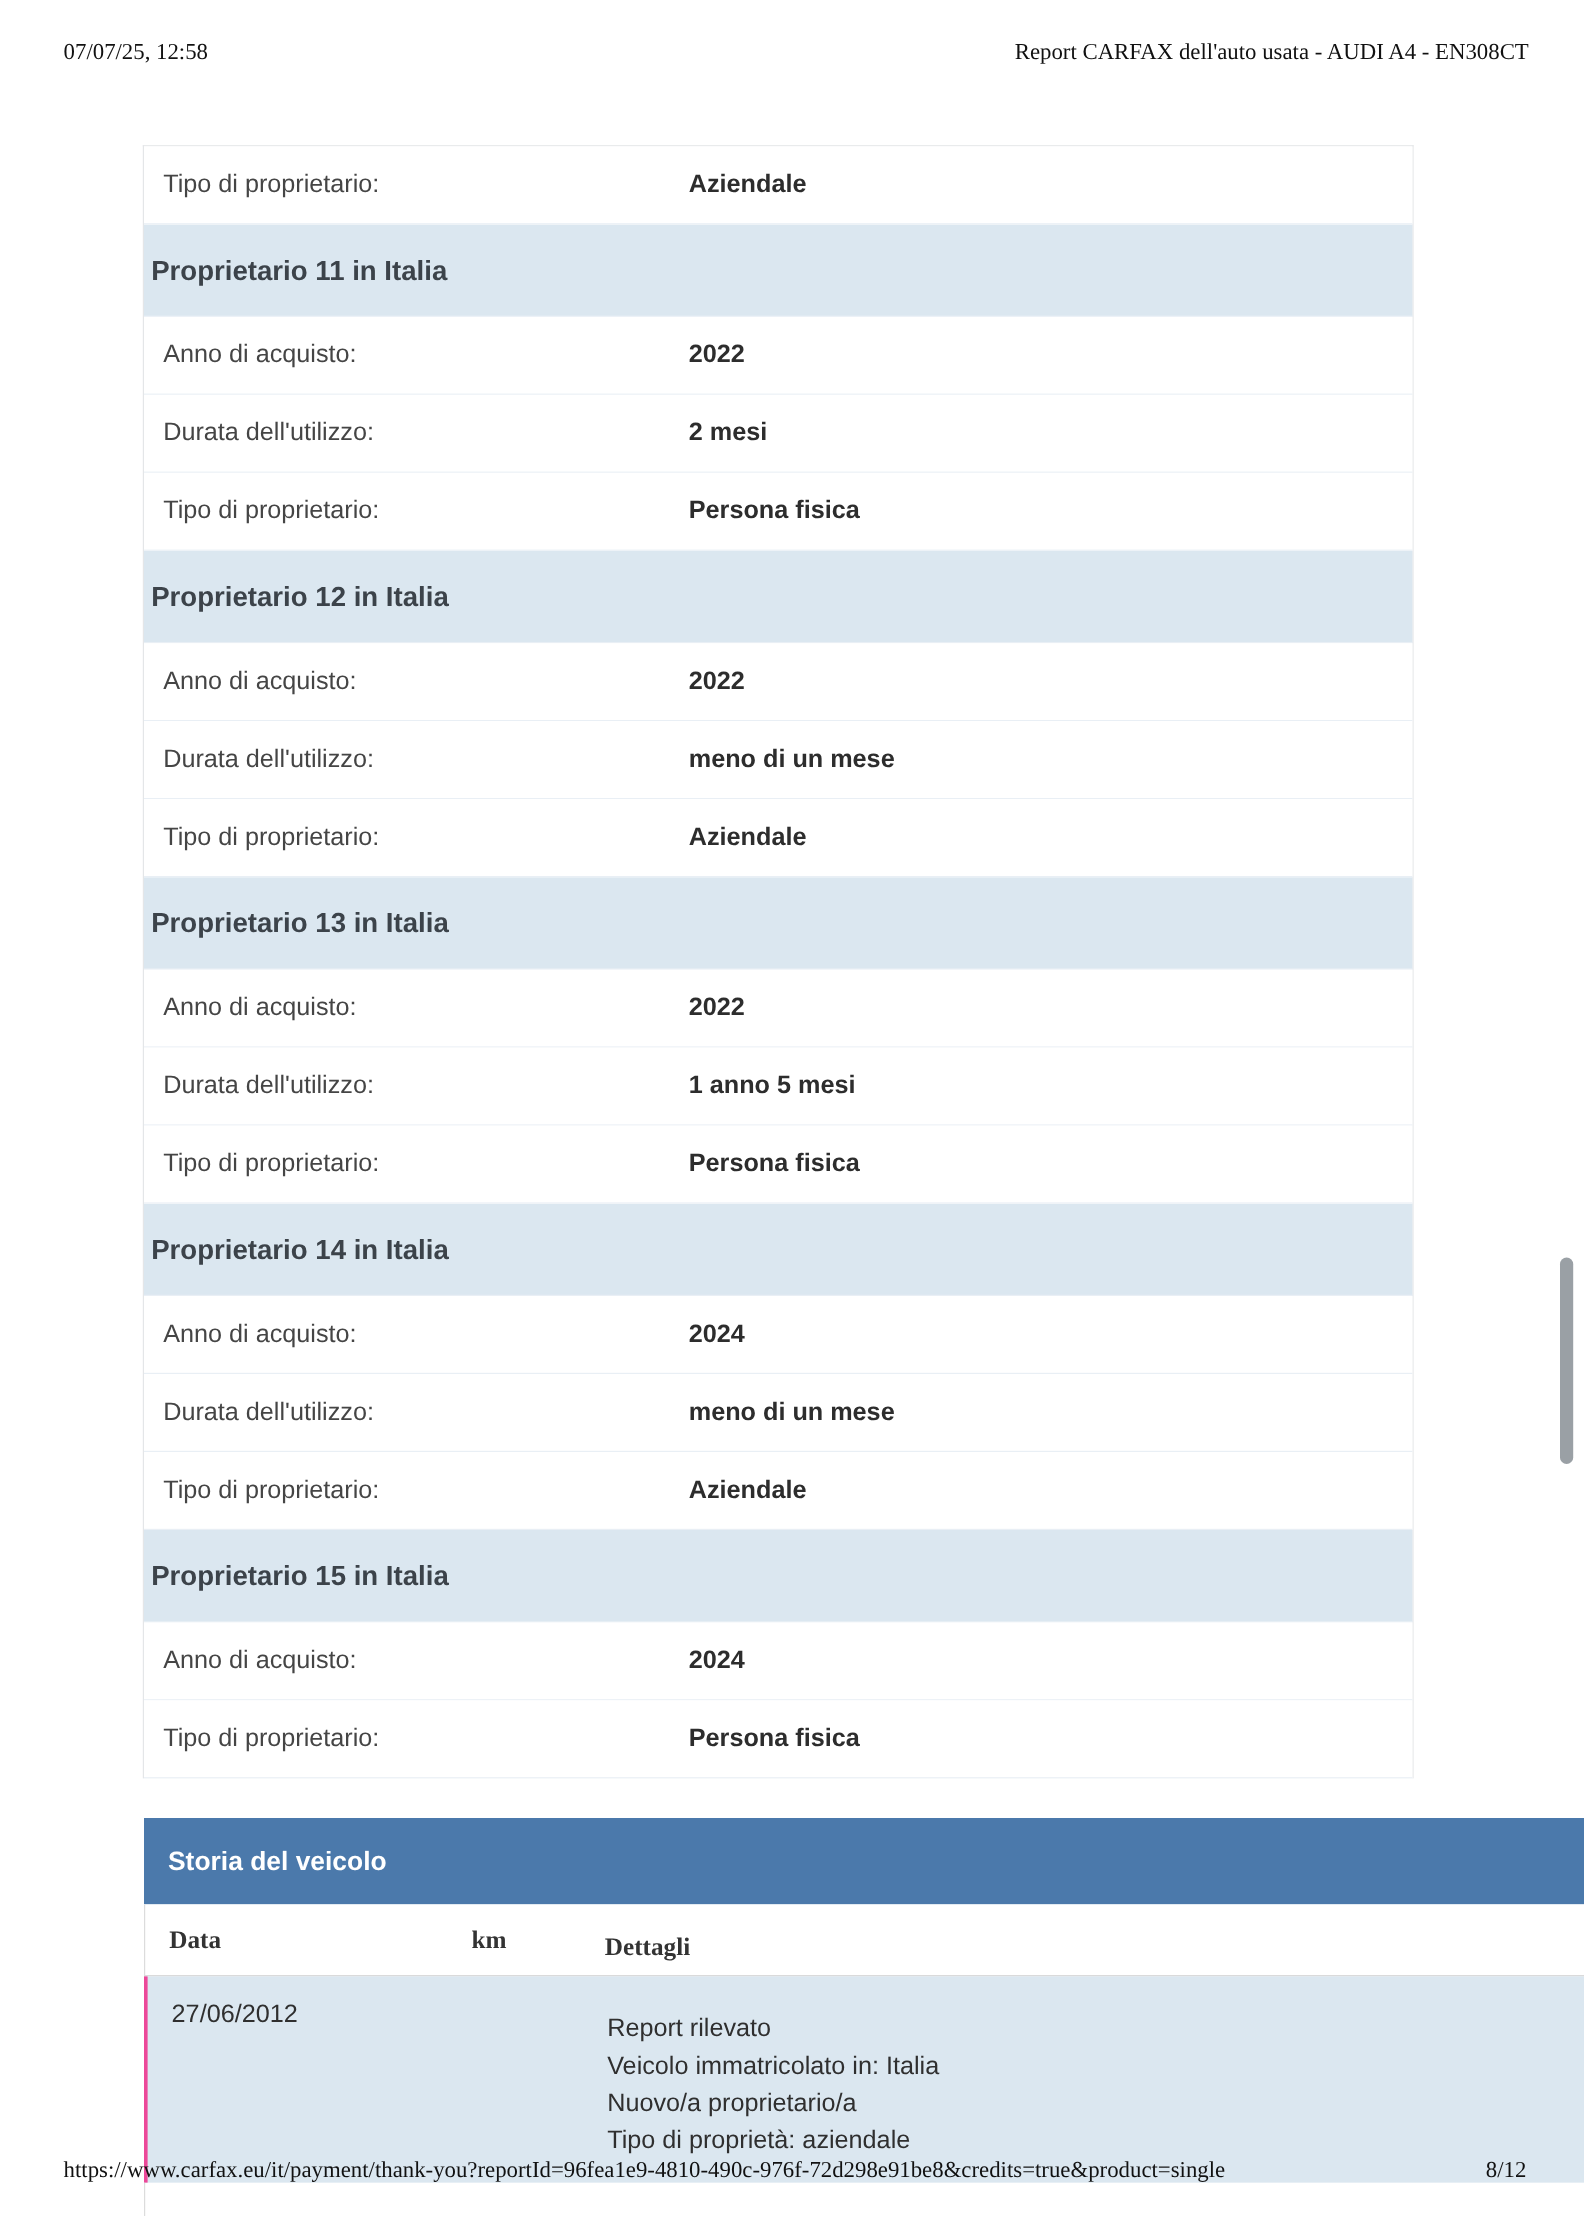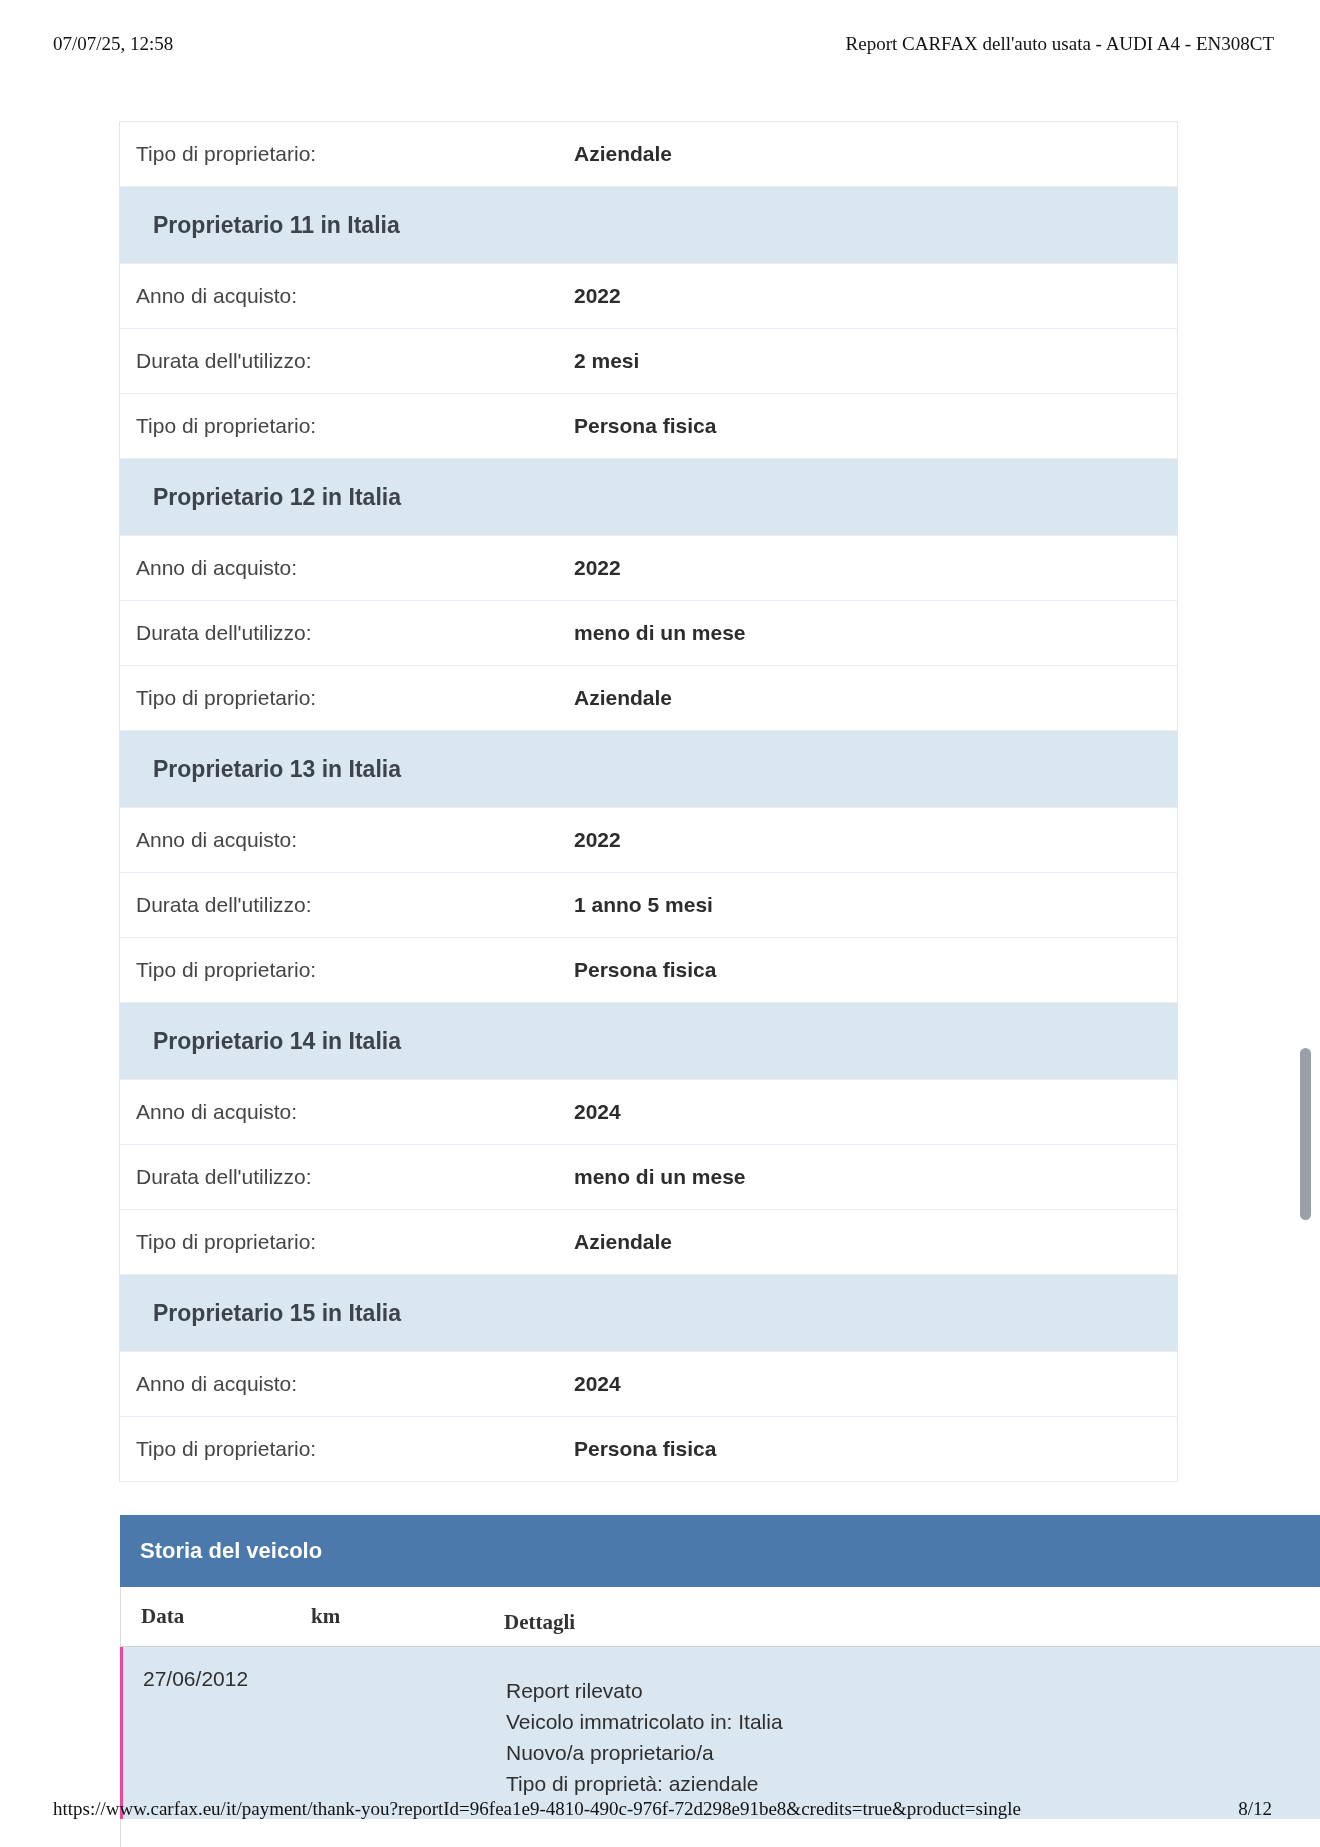--- a/index.html
+++ b/index.html
@@ -35,21 +35,21 @@
   }
   .o-value{
     position:absolute;left:454px;font-size:21px;font-weight:bold;color:#2d2d2d;
   }
   .o-band{
     height:76px;background:var(--band-blue,#dbe7f0);
     border-bottom:1px solid #e9eff5;
     display:flex;align-items:center;
   }
   .o-band span{
-    padding-left:33px;font-size:23px;font-weight:bold;color:#3c434a;
+    padding-left:6px;font-size:23px;font-weight:bold;color:#3c434a;
   }
 
   
   #history{
     position:absolute;left:120px;top:1515px;width:1281px;box-sizing:border-box;
   }
   .h-title{
     height:72px;background:var(--header-blue,#4b79ab);
     display:flex;align-items:center;
   }
@@ -57,21 +57,21 @@
     padding-left:20px;color:#ffffff;font-size:22px;font-weight:bold;
   }
   .h-cols{
     height:60px;display:flex;align-items:center;background:#fff;
     border-left:1px solid #dcdcdc;border-right:1px solid #dcdcdc;
     border-bottom:1px solid #d2d2d2;box-sizing:border-box;
     font-size:21px;font-weight:bold;color:#333;font-family:Liberation Serif, serif;
   }
   .hc{box-sizing:border-box;}
   .c1{flex:0 0 190px;padding-left:20px;}
-  .c2{flex:0 0 193px;}
+  .c2{flex:0 0 193px;text-align:center;}
   .c3{flex:1 1 auto;padding-right:16px;margin-top:12px;}
   .h-row{
     background:var(--band-blue,#dbe7f0);
     display:flex;align-items:flex-start;
     padding:16px 0 20px 0;
     border-left:3px solid #ec4899;border-right:1px solid #dcdcdc;
     box-sizing:border-box;
     font-size:21px;line-height:31px;color:#2f2f2f;
   }
   .h-stub{

